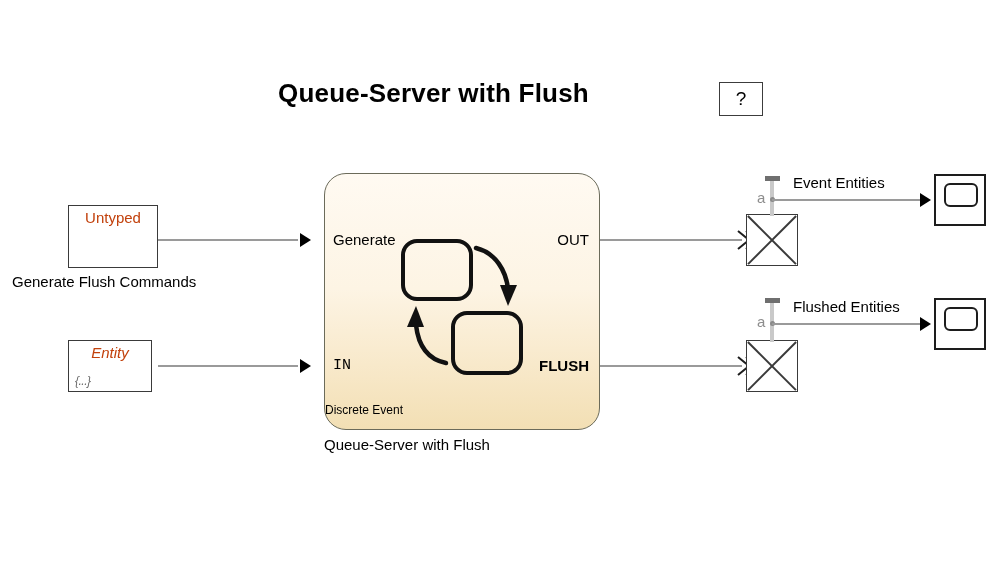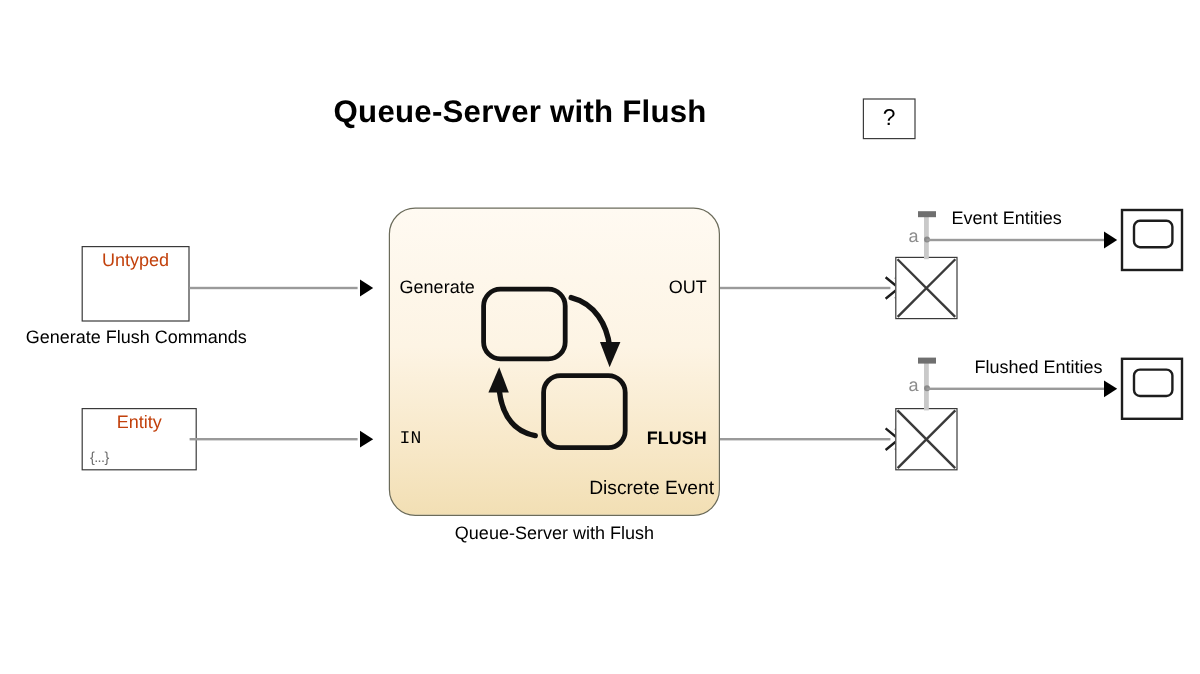--- a/index.html
+++ b/index.html
@@ -66,21 +66,20 @@
     bottom: 3px;
     font-size: 12px;
     color: #6d6d6d;
     letter-spacing: -0.5px;
   }
   .block-name {
     position: absolute;
     font-size: 15px;
     color: #000000;
     white-space: nowrap;
-    text-align: center;
   }
 
   
   .subsystem {
     position: absolute;
     left: 324px;
     top: 173px;
     width: 276px;
     height: 257px;
     box-sizing: border-box;
@@ -90,24 +89,24 @@
   }
   .port-label {
     position: absolute;
     font-size: 15px;
     color: #000000;
     white-space: nowrap;
   }
   .subsystem-inner-label {
     position: absolute;
     left: 0;
-    right: 4px;
+    right: 16px;
     bottom: 12px;
-    text-align: right;
-    font-size: 16px;
+    text-align: left;
+    font-size: 12px;
     color: #000000;
   }
 
   
   .sf-state {
     position: absolute;
     box-sizing: border-box;
     border: 4px solid #111111;
     border-radius: 16px;
     background: transparent;
@@ -228,21 +227,21 @@
   </div>
 
   <div class="sl-block" style="left:68px; top:205px; width:90px; height:63px;">
     <div class="sl-block-toplabel">Untyped</div>
   </div>
   <div class="block-name" style="left:12px; top:273px; width:203px;">Generate Flush Commands</div>
 
   <div class="wire wire-h" style="left:158px; top:239px; width:140px;"></div>
   <div class="arrow-solid" style="left:300px; top:233px;"></div>
 
-  <div class="sl-block" style="left:68px; top:340px; width:96px; height:52px;">
+  <div class="sl-block" style="left:68px; top:340px; width:84px; height:52px;font-style:italic;">
     <div class="sl-block-toplabel">Entity</div>
     <div class="sl-corner-glyph">{...}</div>
   </div>
 
   <div class="wire wire-h" style="left:158px; top:365px; width:140px;"></div>
   <div class="arrow-solid" style="left:300px; top:359px;"></div>
 
   <div class="subsystem">
     <div class="port-label" style="left:8px; top:57px;">Generate</div>
     <div class="port-label" style="left:8px; top:183px;font-family:Liberation Mono, monospace;">IN</div>
@@ -299,19 +298,19 @@
     <div class="x-line" style="transform: translate(-50%,-50%) rotate(-45deg);"></div>
   </div>
 
   <div class="probe-stem" style="left:770px; top:300px; height:42px;"></div>
   <div class="probe-cap" style="left:765px; top:298px;"></div>
   <div class="probe-letter" style="left:757px; top:313px;">a</div>
   <div class="junction-dot" style="left:770px; top:321px;"></div>
 
   <div class="wire wire-h" style="left:772px; top:323px; width:150px;"></div>
   <div class="arrow-solid" style="left:920px; top:317px;"></div>
-  <div class="signal-label" style="left:793px; top:298px;margin-left:19px;">Flushed Entities</div>
+  <div class="signal-label" style="left:793px; top:298px;">Flushed Entities</div>
 
   <div class="scope-block" style="left:934px; top:298px;">
     <div class="scope-screen"></div>
   </div>
 
 </div>
 
 </body></html>

